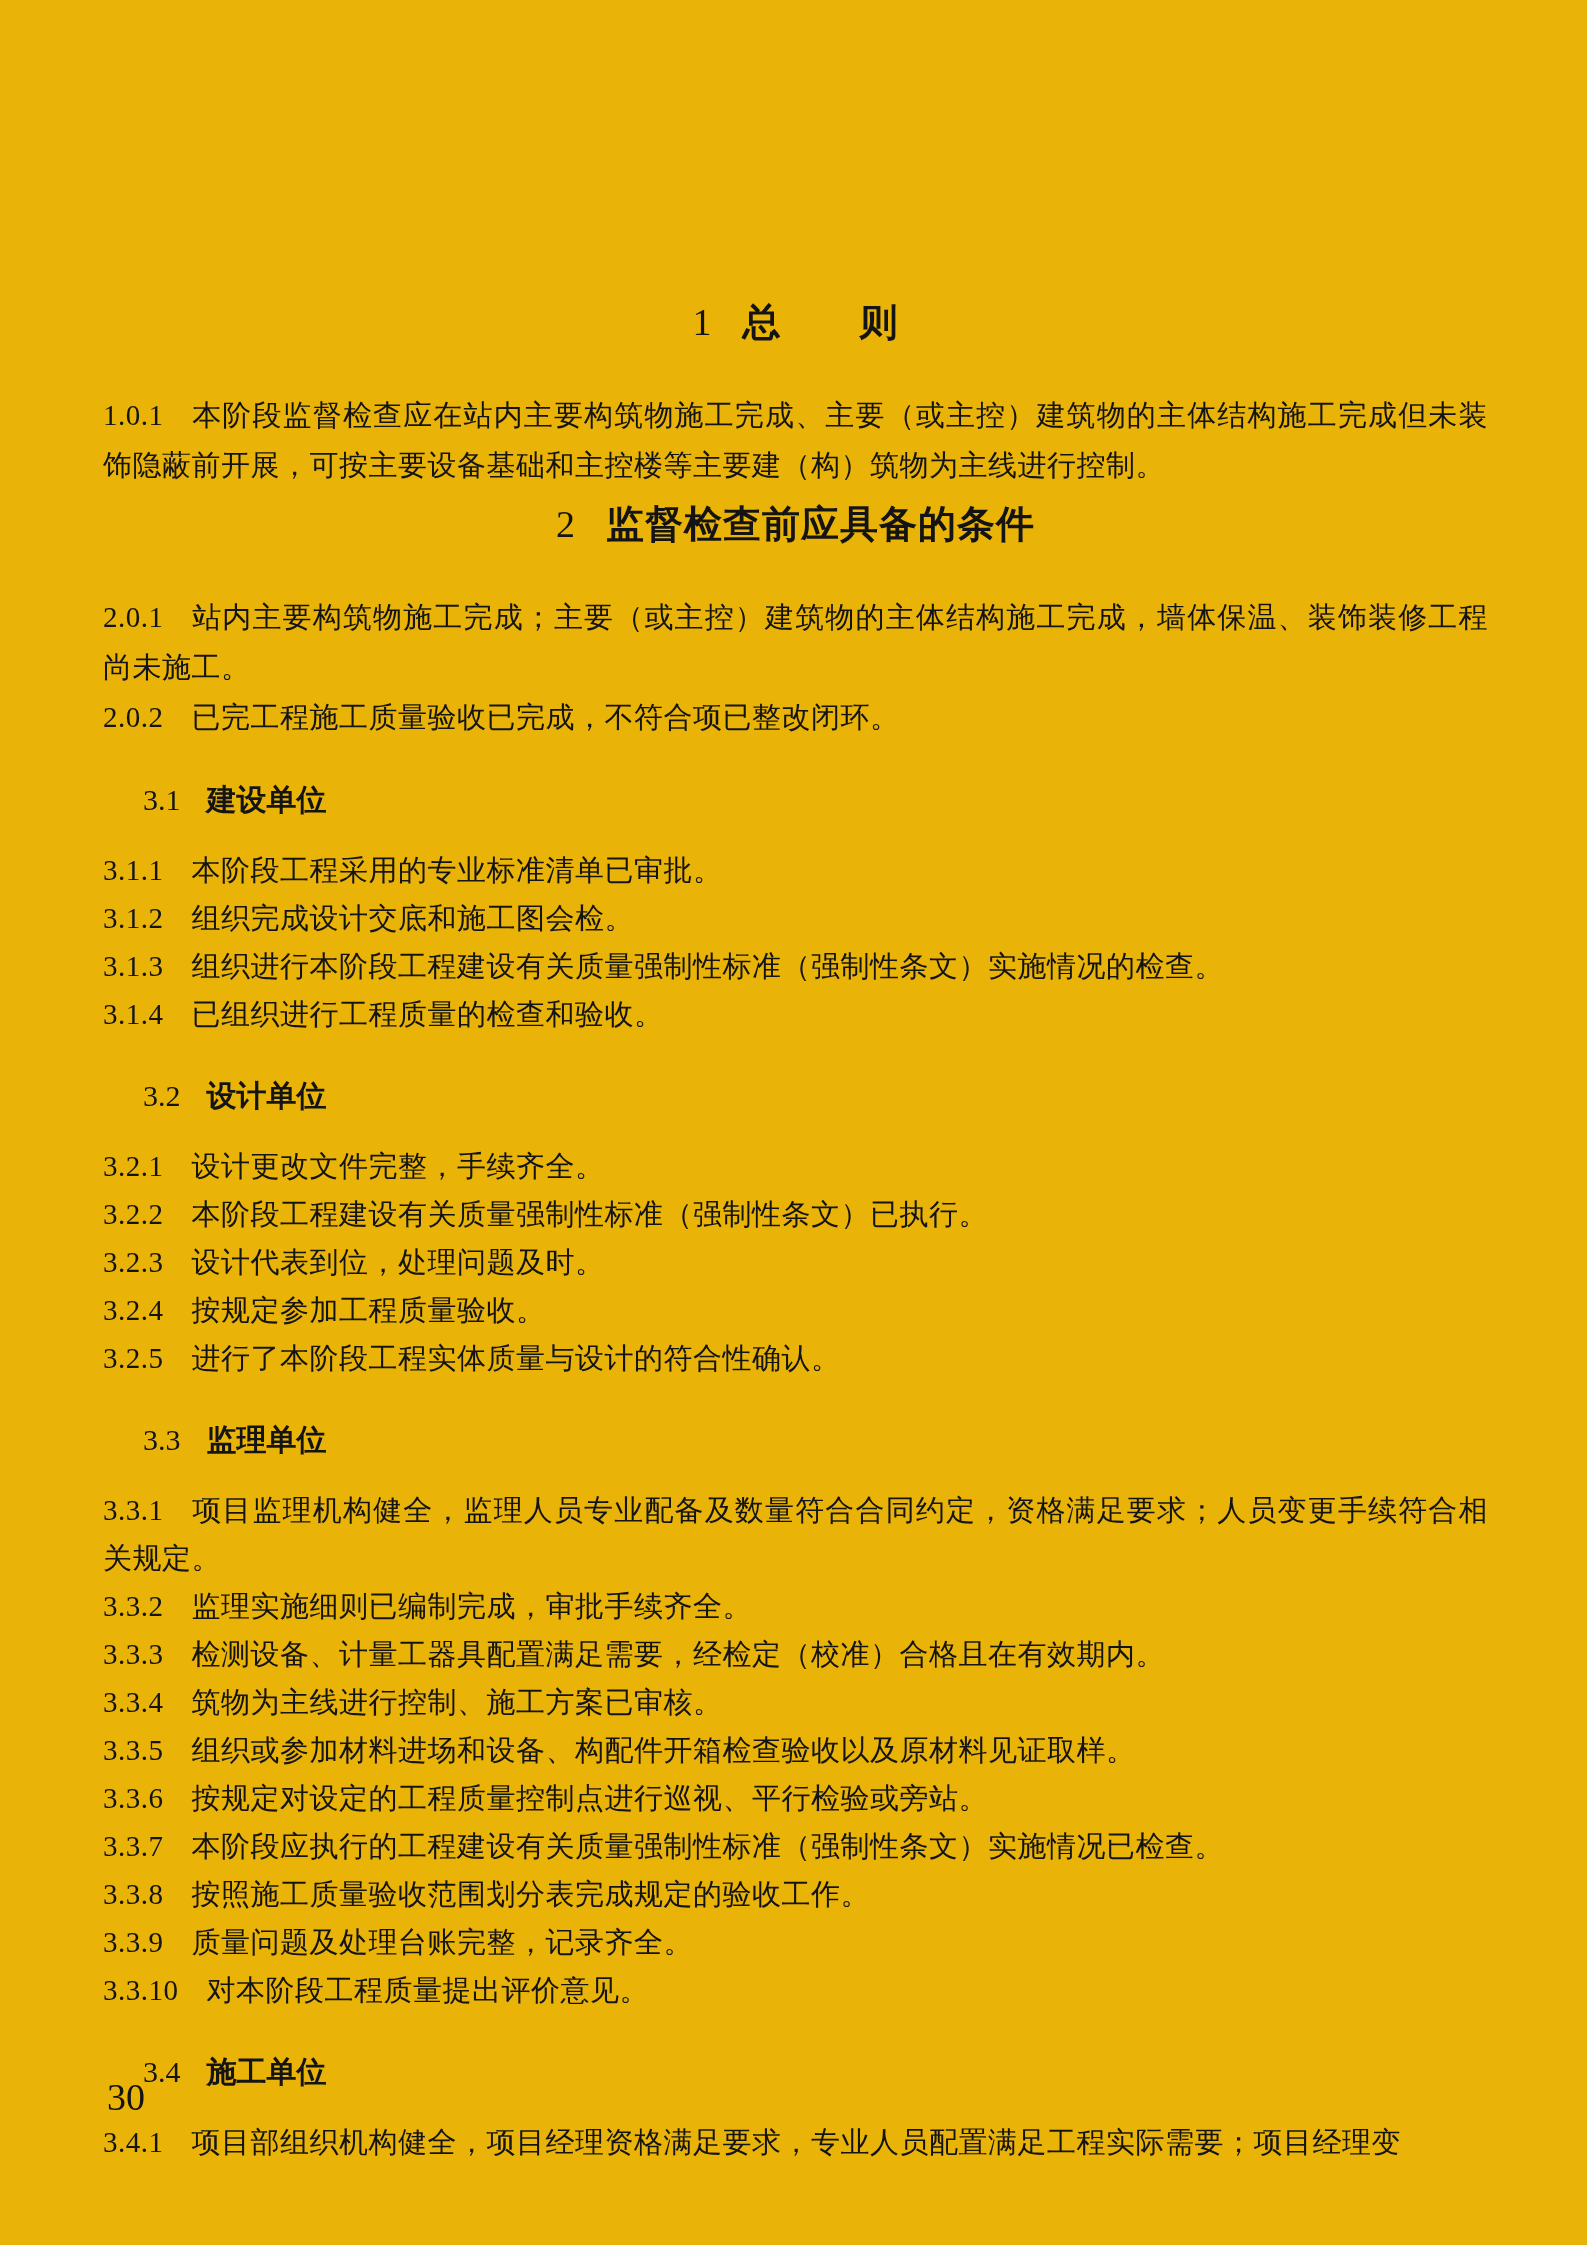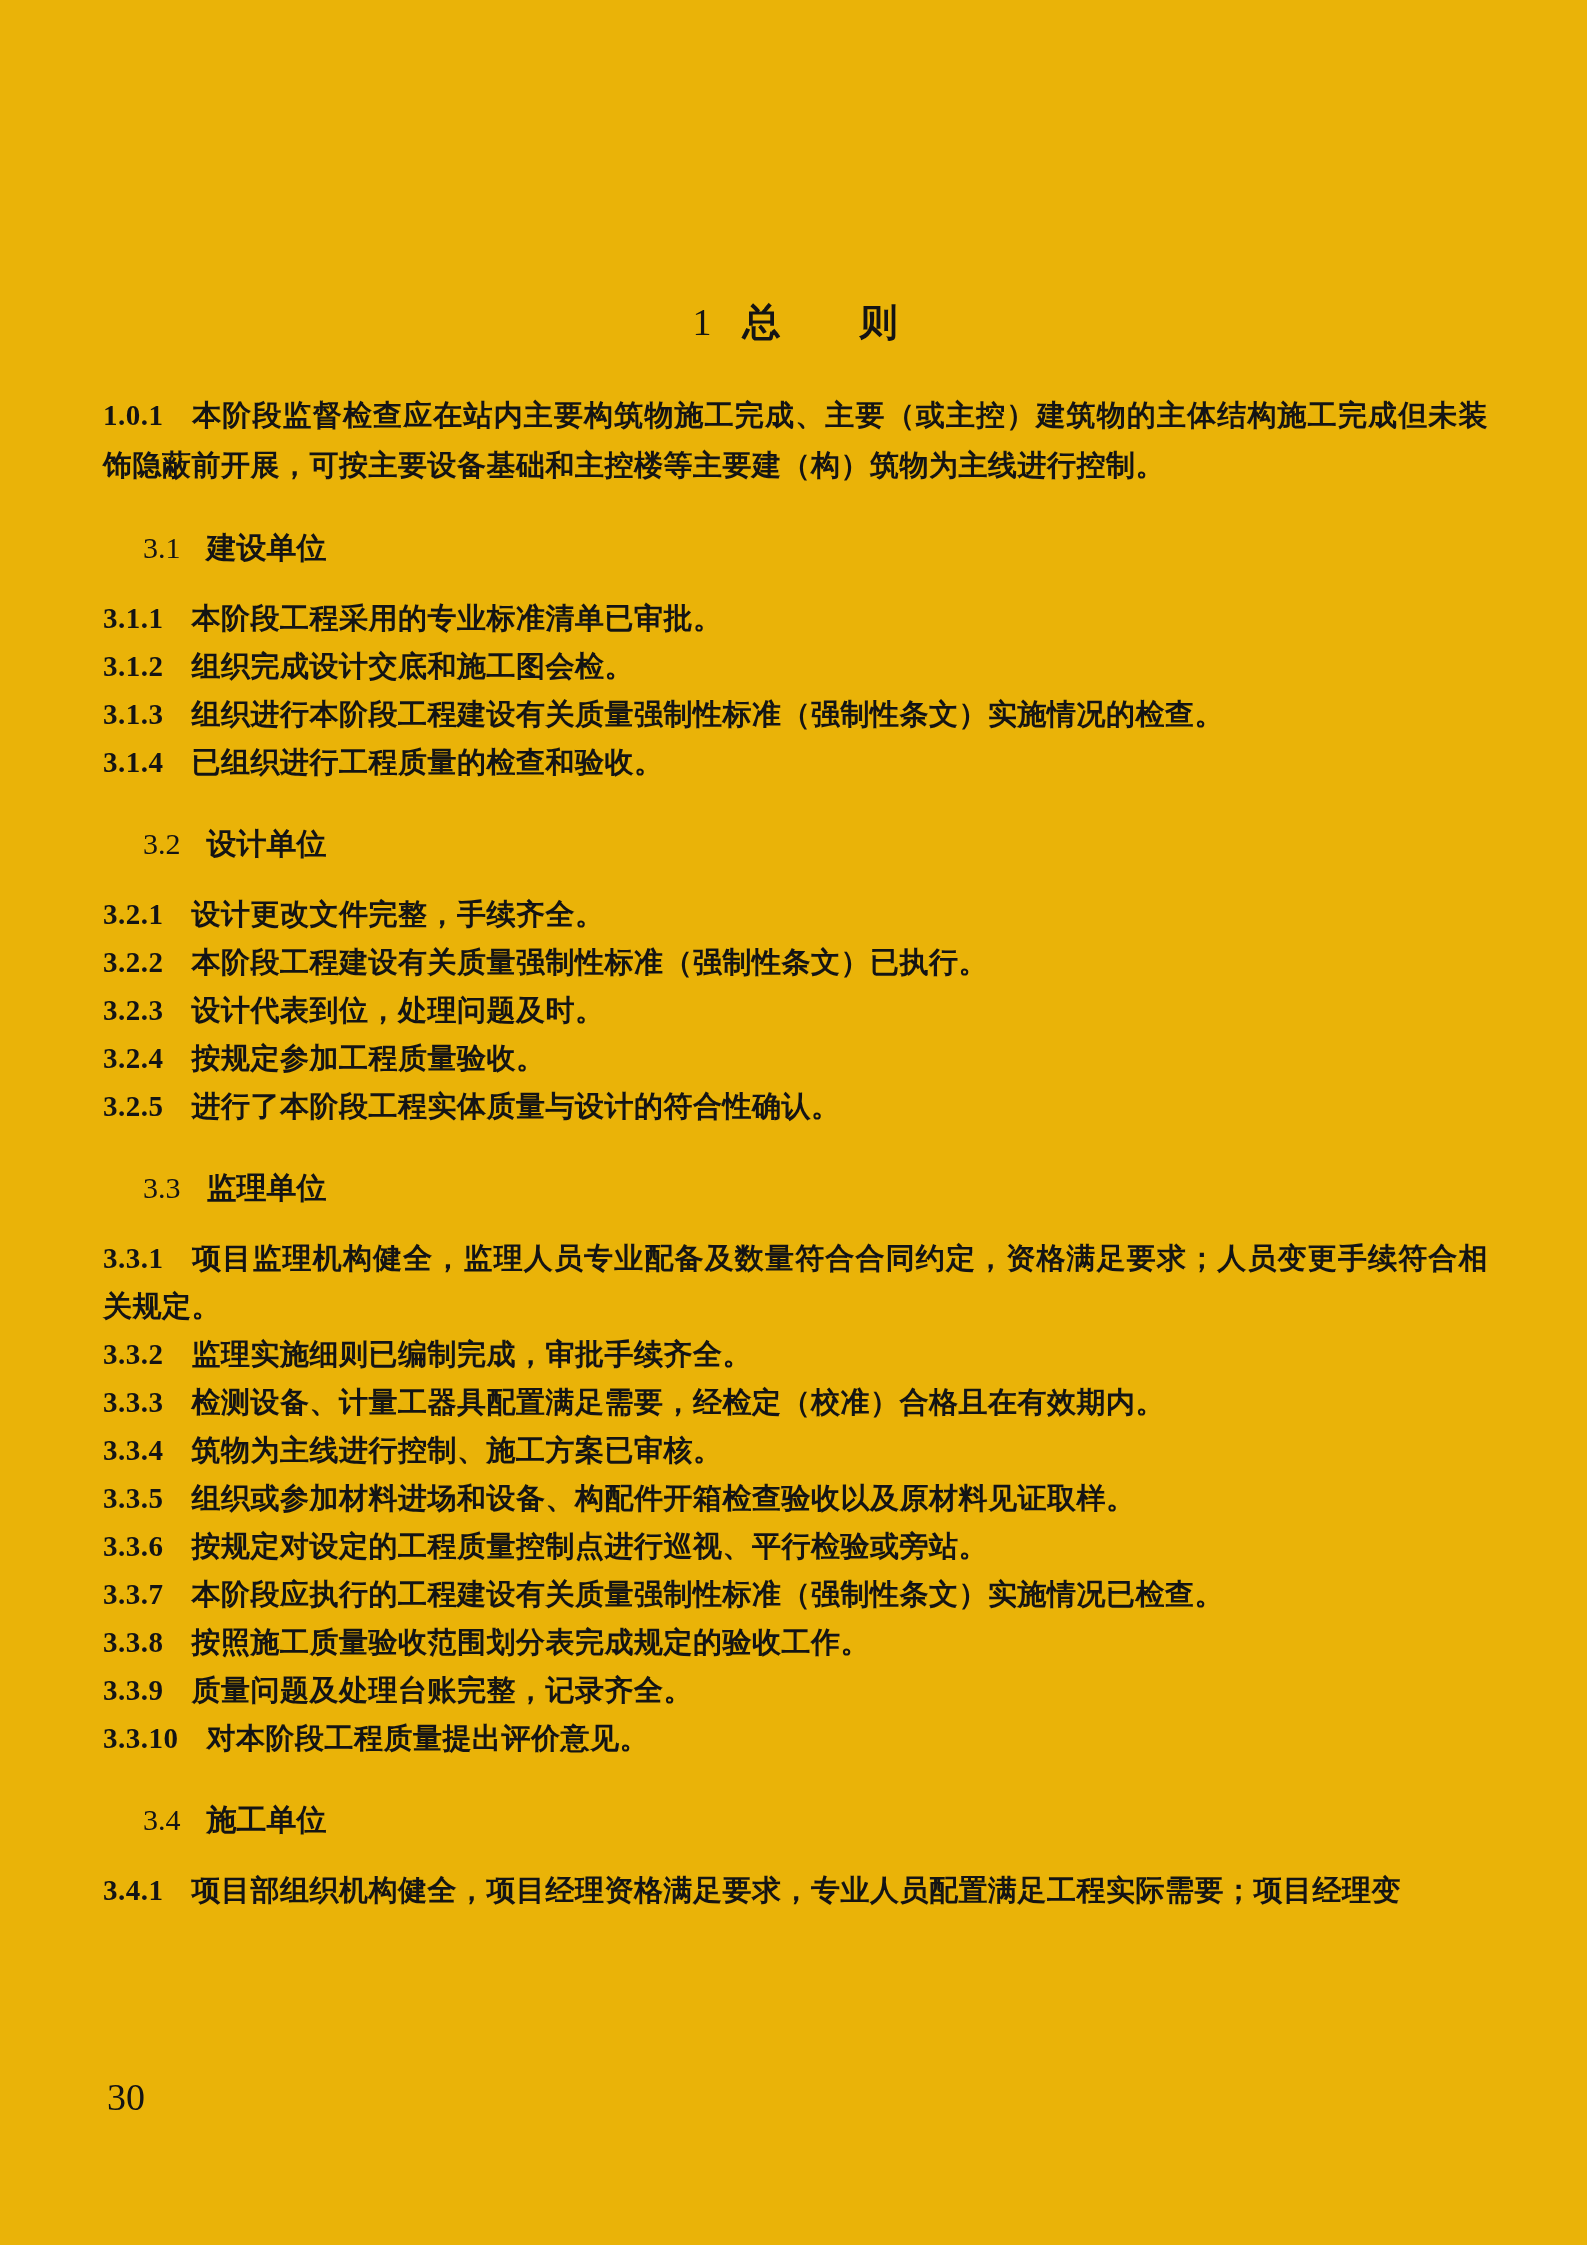--- a/index.html
+++ b/index.html
@@ -58,21 +58,20 @@
     font-weight: 700;
   }
   
   p.clause {
     margin: 0;
     font-size: 29px;
     line-height: 48px;
     text-align: justify;
     text-justify: inter-ideograph;
     letter-spacing: 0.5px;
-    font-weight: bold;
   }
   p.clause .cnum {
     margin-right: 28px;
     white-space: nowrap;
   }
   .chapter-1 p.clause,
   .chapter-2 p.clause {
     line-height: 50px;
   }
   .page-number {
@@ -92,20 +91,31 @@
 
     <section class="chapter chapter-1">
       <h1 class="chapter-title first">
         <span class="ch-num">1</span><span class="ch-text">总　　则</span>
       </h1>
       <p class="clause">
         <span class="cnum">1.0.1</span><span class="ctext">本阶段监督检查应在站内主要构筑物施工完成、主要（或主控）建筑物的主体结构施工完成但未装饰隐蔽前开展，可按主要设备基础和主控楼等主要建（构）筑物为主线进行控制。</span>
       </p>
     </section>
 
+    <section class="chapter chapter-2">
+      <h1 class="chapter-title">
+        <span class="ch-num">2</span><span class="ch-text">监督检查前应具备的条件</span>
+      </h1>
+      <p class="clause">
+        <span class="cnum">2.0.1</span><span class="ctext">站内主要构筑物施工完成；主要（或主控）建筑物的主体结构施工完成，墙体保温、装饰装修工程尚未施工。</span>
+      </p>
+      <p class="clause">
+        <span class="cnum">2.0.2</span><span class="ctext">已完工程施工质量验收已完成，不符合项已整改闭环。</span>
+      </p>
+    </section>
 
     <section class="chapter chapter-3">
 
       <div class="subsection">
         <h2>
           <span class="ss-num">3.1</span><span class="ss-text">建设单位</span>
         </h2>
         <p class="clause">
           <span class="cnum">3.1.1</span><span class="ctext">本阶段工程采用的专业标准清单已审批。</span>
         </p>

